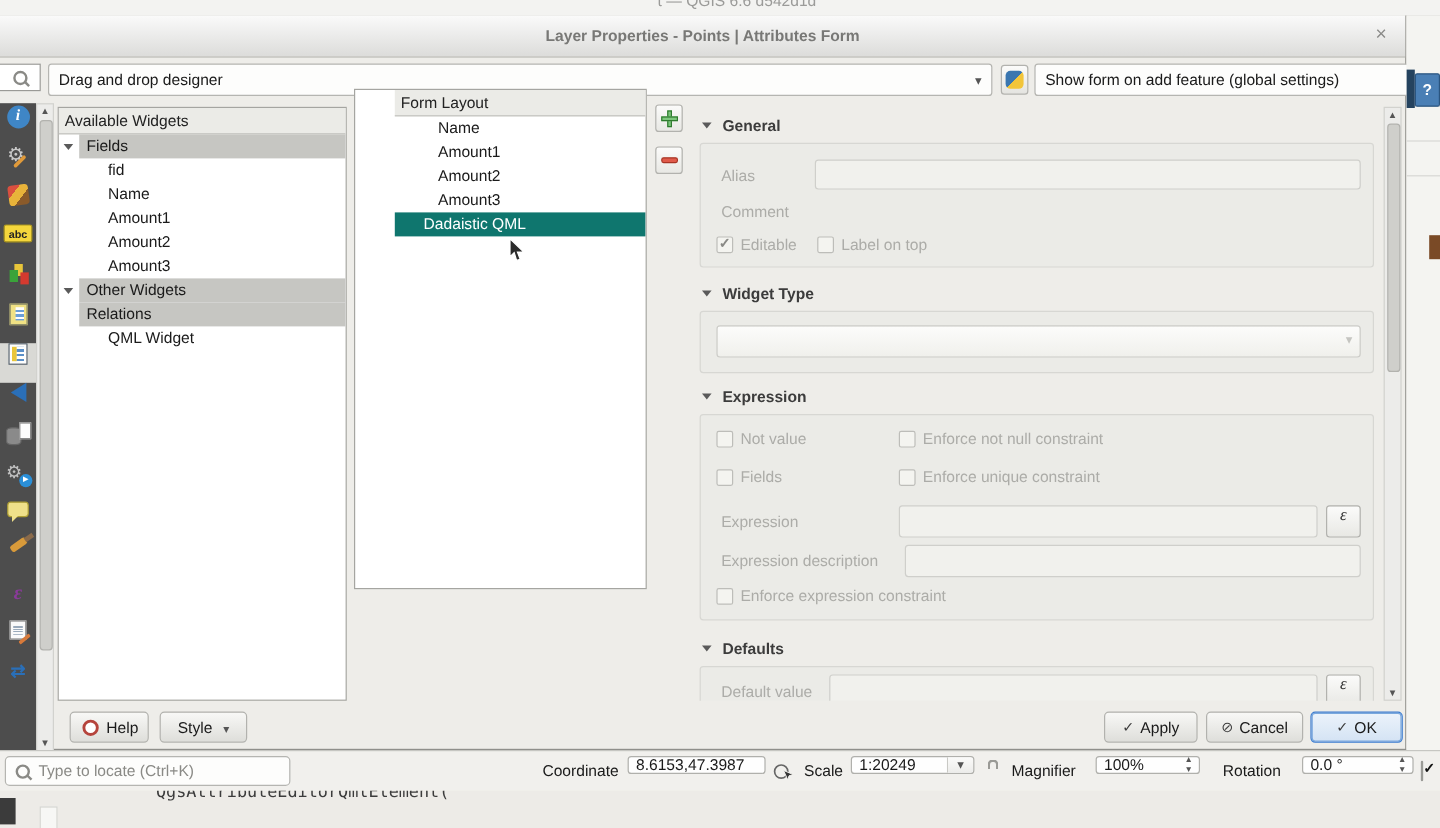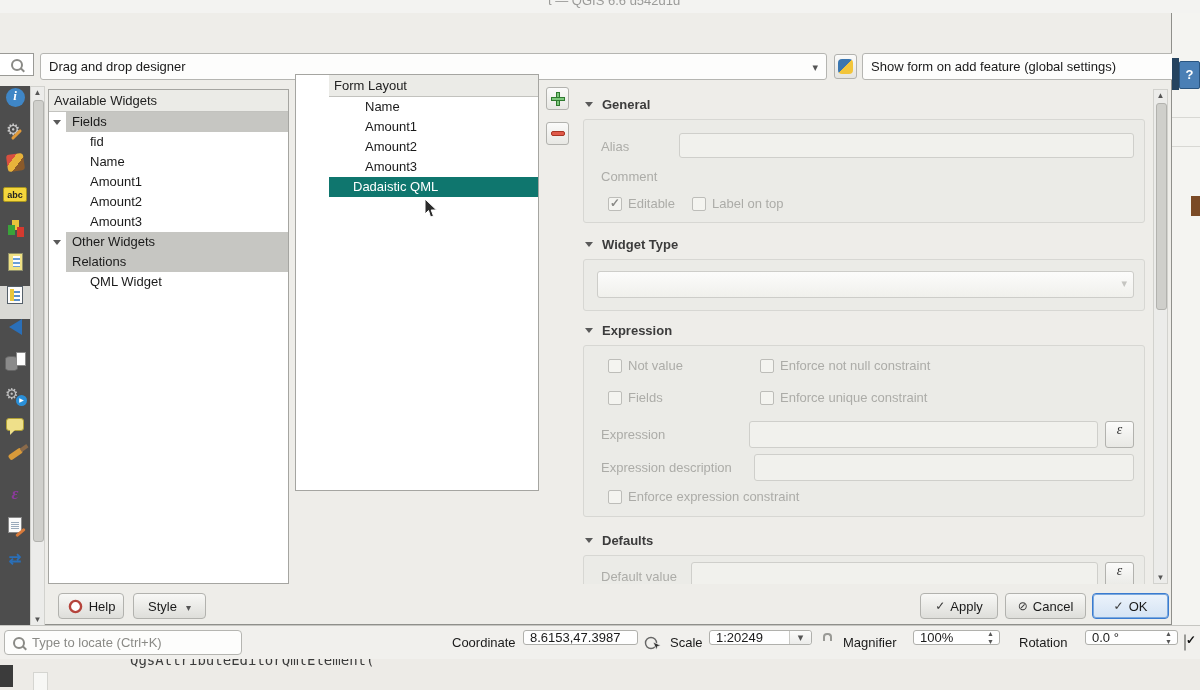--- a/index.html
+++ b/index.html
@@ -100,21 +100,21 @@
   .sec-hdr .tri{width:0;height:0;border-left:4px solid transparent;border-right:4px solid transparent;border-top:5px solid #5a5a5a;}
   .gframe{position:absolute;left:8px;width:562px;background:#ebebe7;border:1px solid #d7d7d3;border-radius:3px;box-sizing:border-box;}
   .dlab{position:absolute;color:#acaca8;}
   .dinput{position:absolute;background:#f1f1ed;border:1px solid #cfcfcb;border-radius:3px;box-sizing:border-box;}
   .dcombo{position:absolute;background:linear-gradient(#fcfcfb,#f0f0ec);border:1px solid #cdcdc9;border-radius:3px;box-sizing:border-box;}
   .dcombo::after{content:"▾";position:absolute;right:6px;top:5px;color:#c5c5c1;font-size:11px;}
   .cb{width:14px;height:14px;background:#fdfdfd;border:1px solid #9a9a96;border-radius:2px;box-sizing:border-box;position:relative;flex:0 0 14px;}
   .cb.dis{border-color:#bdbdb9;background:#f4f4f0;}
   .cb.checked::after{content:"✓";position:absolute;left:1px;top:-2px;font-size:12px;font-weight:bold;}
   .cb.dis.checked::after{color:#8a8a86;}
-  .cbrow{position:absolute;display:flex;align-items:center;gap:6px;color:#acaca8;margin-left:11px;}
+  .cbrow{position:absolute;display:flex;align-items:center;gap:6px;color:#acaca8;}
   .eps-btn{position:absolute;width:29px;height:27px;background:linear-gradient(#fbfbfa,#e8e8e4);border:1px solid #b2b2ae;border-radius:3px;box-sizing:border-box;text-align:center;line-height:25px;font:italic 14px "Liberation Serif",serif;color:#333;}
   #props-scroll{left:1153px;top:41px;width:15px;height:495px;background:#ececea;border:1px solid #d2d2ce;box-sizing:border-box;}
   
   .btn{position:absolute;height:26px;background:linear-gradient(#f8f8f6,#dededa);border:1px solid #b2b2ae;border-radius:4px;box-sizing:border-box;display:flex;align-items:center;justify-content:center;gap:5px;}
   .btn .bicon{color:#3c3c3c;font-size:12px;}
   #ok-btn{background:linear-gradient(#ecf3fb,#d4e3f4);border:1px solid #3a7bd0;box-shadow:0 0 0 1px #7aa8dd inset;}
   .lifebuoy{width:11px;height:11px;border-radius:50%;border:3px solid #b5443c;background:#fff;box-sizing:content-box;transform:scale(.8);}
   .style-arrow::after{content:"▾";color:#555;font-size:10px;margin-left:4px;}
   
   #cursor{left:424px;top:151px;width:14px;height:20px;}
@@ -131,20 +131,24 @@
   #sb-check .cb.checked::after{color:#111;}
 </style>
 </head>
 <body>
 
 <div id="bg-top" class="abs">
   <span class="frag">t — QGIS 6.6 d542d1d</span>
 </div>
 
 <div id="dialog" class="abs">
+  <div id="titlebar">
+    <div id="title">Layer Properties - Points | Attributes Form</div>
+    <div id="close-btn">×</div>
+  </div>
   <div id="dbody">
 
     <div id="tab-search" class="abs">
       <span class="mag"></span>
     </div>
     <div id="designer-combo" class="abs combo">
       <span class="val">Drag and drop designer</span>
       <span class="arrow"></span>
     </div>
     <div id="py-btn" class="abs">

